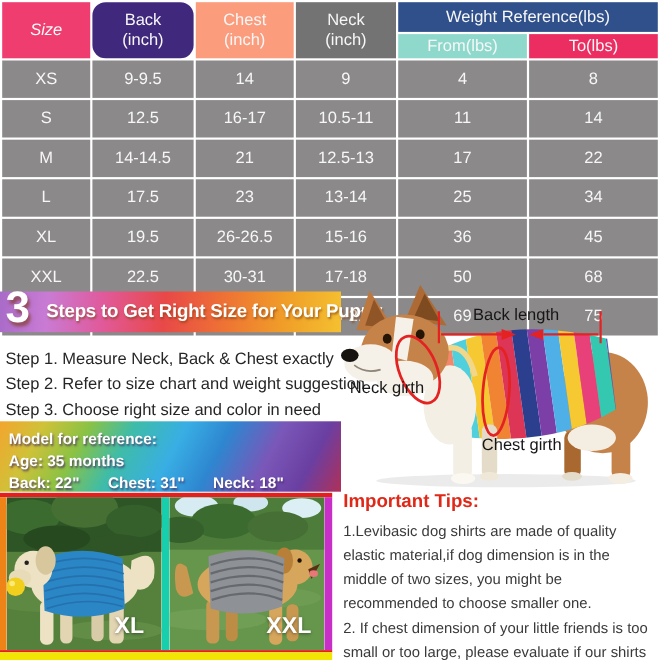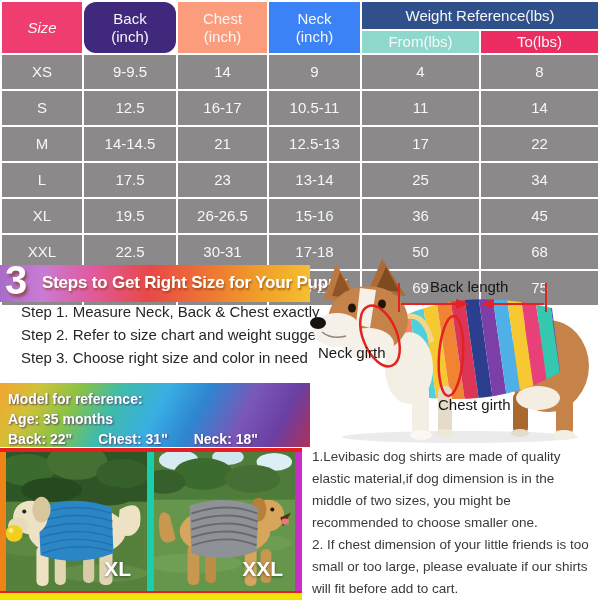--- a/index.html
+++ b/index.html
@@ -8,36 +8,36 @@
 
   
   table.size-table{position:absolute;left:0;top:0;width:600px;border-collapse:separate;
     border-spacing:2px;table-layout:fixed;}
   table.size-table th,table.size-table td{padding:0;text-align:center;vertical-align:middle;
     color:#F7F7F7;font-weight:400;font-size:15px;line-height:1.15;overflow:hidden;}
   table.size-table td{background:#8B8989;height:34px;}
   th.c-size{background:#EE3D6E;width:80px;font-style:italic;}
   th.c-back{background:#40287D;width:92px;border-radius:12px;}
   th.c-chest{background:#FB9C7D;width:89px;}
-  th.c-neck{background:#3b82f6;width:91px;}
+  th.c-neck{background:#737373;width:91px;}
   th.c-weight{background:#30508C;height:27px;}
   th.c-from{background:#8ED9CC;width:111px;height:22px;}
   th.c-to{background:#EC2D62;width:111px;height:22px;}
 
   
   .banner{position:absolute;left:0;top:265px;width:310px;height:37px;
     background:linear-gradient(95deg,#A86BC8 0%,#C97BD4 14%,#E05A9C 30%,#E84848 48%,
       #EE7334 66%,#F0A028 84%,#F5C030 100%);}
   .banner-num{position:absolute;left:5px;top:-7px;font-size:40px;font-weight:bold;color:#fff;
     text-shadow:2px 3px 3px rgba(120,50,10,.6);}
   .banner-title{position:absolute;left:42px;top:8px;font-size:17px;font-weight:bold;color:#fff;
     letter-spacing:-.2px;white-space:nowrap;text-shadow:1px 2px 2px rgba(130,60,10,.65);}
 
   
-  .steps{position:absolute;left:5px;top:300px;width:305px;margin-left:16px;}
+  .steps{position:absolute;left:5px;top:315px;width:305px;}
   .step-line{font-size:15px;color:#262626;line-height:23px;white-space:nowrap;}
 
   
   .model{position:absolute;left:0;top:383px;width:310px;height:64px;padding:6px 0 0 8px;
     box-sizing:border-box;
     background:linear-gradient(118deg,#F3A52F 0%,#CFC238 12%,#8BC244 24%,#3FBCA8 36%,
       #38AEE4 50%,#2E86D0 62%,#7A57B8 76%,#6A3FA2 88%,#B03058 100%);}
   .model-line{font-size:14px;font-weight:bold;color:#fff;line-height:20px;
     text-shadow:1px 1px 2px rgba(70,40,100,.8);}
   .model-row span{margin-right:22px;}
@@ -316,19 +316,20 @@
         </svg>
         <div class="photo-label xxl">XXL</div>
       </div>
       <div class="strip-right"></div>
     </div>
     <div class="pb-redline"></div>
     <div class="pb-bottom"></div>
   </div>
 
   <div class="tips">
+    <div class="tips-head">Important Tips:</div>
     <div>
         <div class="tip-item">1.Levibasic dog shirts are made of quality elastic material,if dog dimension is in the middle of two sizes, you might be recommended to choose smaller one.</div>
         <div class="tip-item">2. If chest dimension of your little friends is too small or too large, please evaluate if our shirts will fit before add to cart.</div>
       </div>
   </div>
 
 </div>
 
 </body></html>

